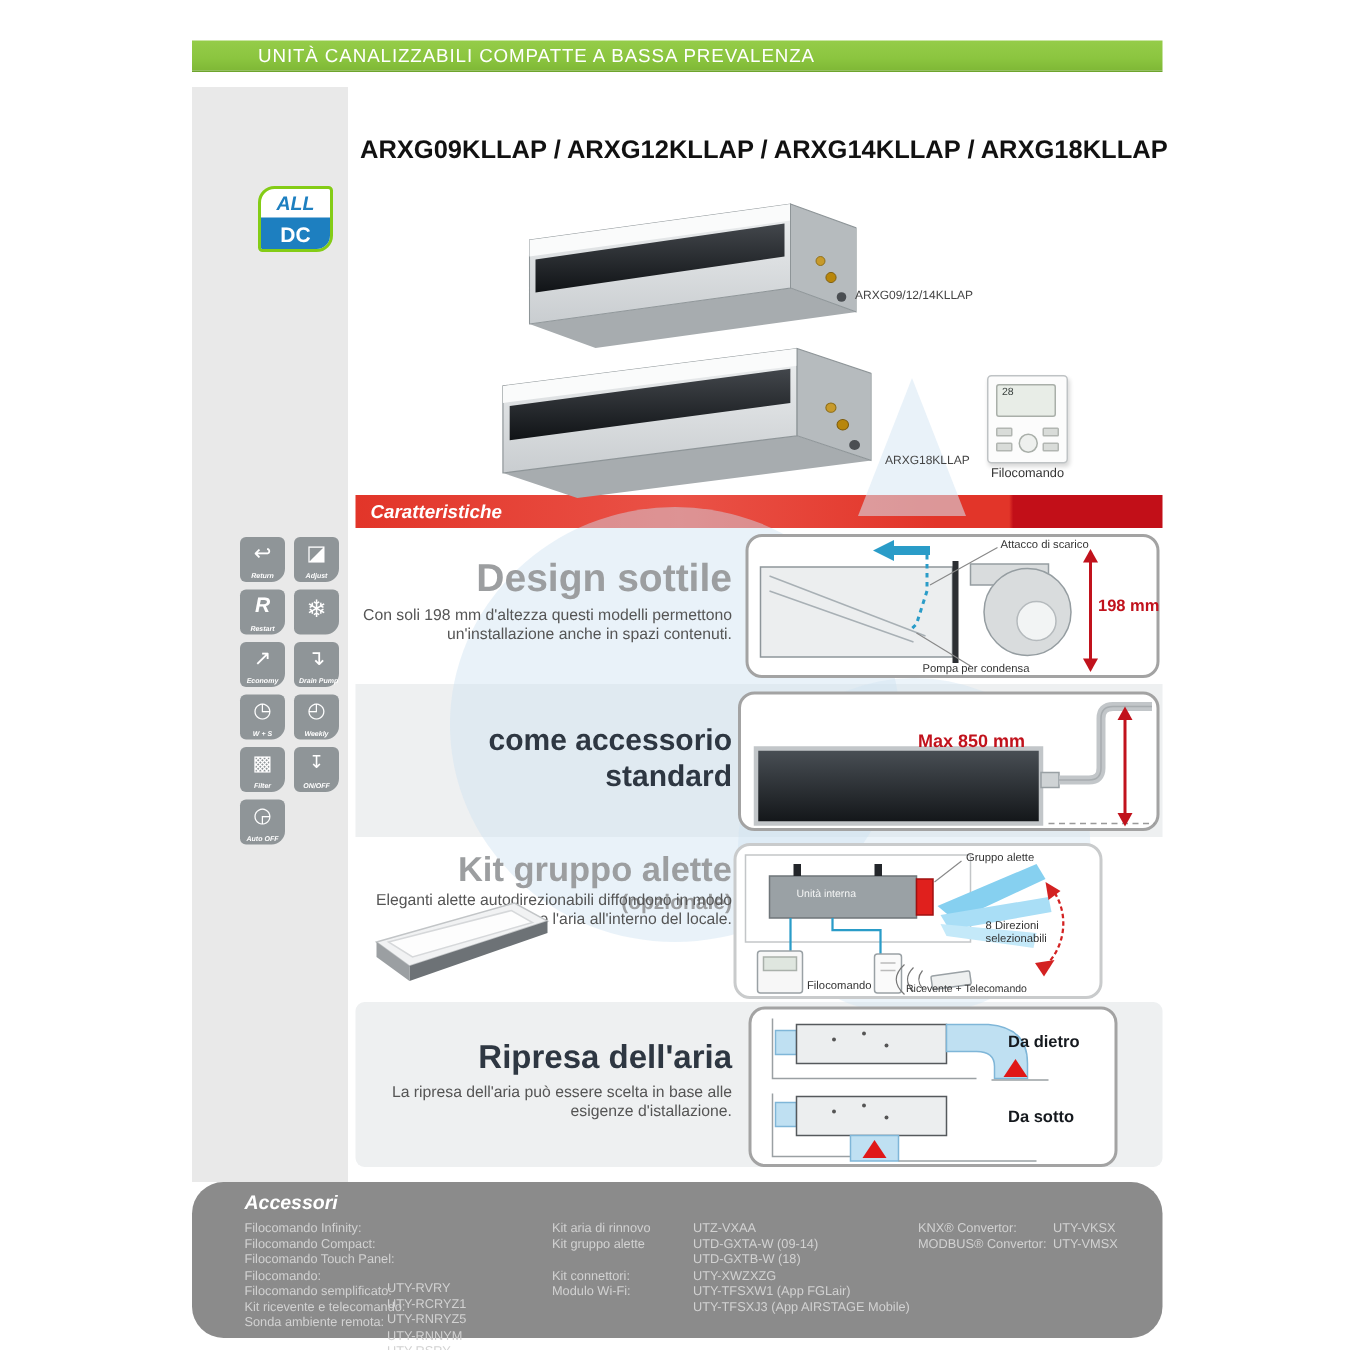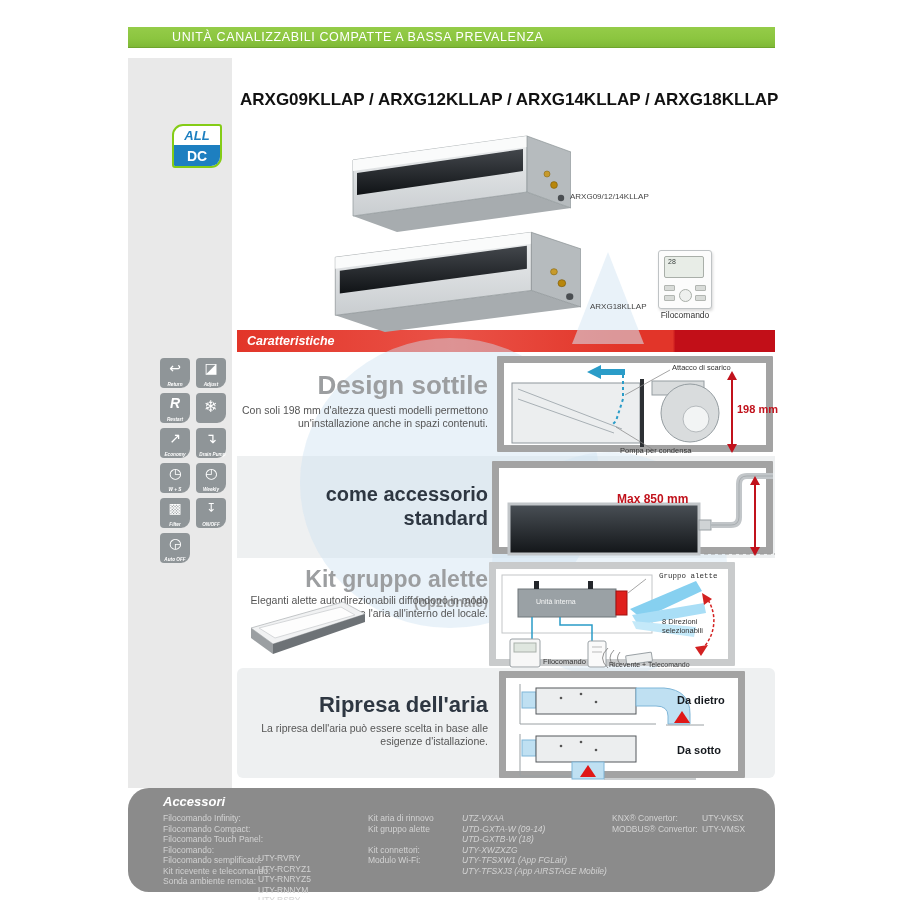--- a/index.html
+++ b/index.html
@@ -64,21 +64,21 @@
 
   
   .section-bg{left:237px;top:456px;width:538px;height:102px;background:#eef0f1;}
   .section-bg4{left:237px;top:668px;width:538px;height:110px;background:#eef0f1;border-radius:6px;}
   .sec-title-gray{color:#9c9ea0;font-weight:bold;}
   .sec-title-dark{color:#2e3742;font-weight:bold;}
   .sec-body{font-size:10.5px;color:#555;line-height:13px;text-align:right;}
   .z2{z-index:2;}
 
   
-  .dcard{background:#fff;border:7px solid #a3a3a3;border-radius:1px;box-sizing:border-box;z-index:2;}
+  .dcard{background:#fff;border:2px solid #a3a3a3;border-radius:11px;box-sizing:border-box;z-index:2;}
   .dlabel{position:absolute;font-size:7.5px;color:#333;white-space:nowrap;}
   .dlabel-red{position:absolute;color:#c1121c;font-weight:bold;white-space:nowrap;}
   .dlabel-dark{position:absolute;color:#15191e;font-weight:bold;font-size:11px;white-space:nowrap;}
   .dlabel-white{position:absolute;color:#f4f5f5;font-size:7px;white-space:nowrap;}
 
   
   .footer{left:128px;top:788px;width:647px;height:104px;background:#8b8b8b;border-radius:21px;}
   .footer-heading{position:absolute;left:35px;top:6px;color:#fff;font-weight:bold;font-style:italic;font-size:13px;}
   .fcol{position:absolute;top:25px;font-size:8.5px;line-height:10.5px;color:#d2d2d2;white-space:nowrap;}
   .fcol div{height:10.5px;}
@@ -283,21 +283,21 @@
     <rect x="18" y="74" width="22" height="9" fill="#dfe6df" stroke="#aab1ab"></rect>
     <rect x="92" y="72" width="18" height="26" rx="2" fill="#fafafa" stroke="#9aa1a5"></rect>
     <line x1="96" y1="78" x2="106" y2="78" stroke="#bbb"></line>
     <line x1="96" y1="83" x2="106" y2="83" stroke="#bbb"></line>
     <g transform="rotate(-8 143 89)">
       <rect x="130" y="85" width="26" height="9" rx="1" fill="#eef0f0" stroke="#9aa1a5"></rect>
     </g>
     <path d="M124,95 q-5,-6 0,-12 M118,97 q-8,-8 0,-16 M112,99 q-11,-10 0,-20" fill="none" stroke="#777" stroke-width="0.8"></path>
     <line x1="150" y1="10" x2="132" y2="24" stroke="#888" stroke-width="0.75"></line>
   </svg>
-  <div class="dlabel" style="left:163px;top:3px;font-family:Liberation Mono, monospace;">Gruppo alette</div>
+  <div class="dlabel" style="left:153px;top:3px;">Gruppo alette</div>
   <div class="dlabel-white" style="left:40px;top:29px;">Unità interna</div>
   <div class="dlabel" style="left:166px;top:48px;">8 Direzioni</div>
   <div class="dlabel" style="left:166px;top:57px;">selezionabili</div>
   <div class="dlabel" style="left:47px;top:88px;">Filocomando</div>
   <div class="dlabel" style="left:113px;top:92px;font-size:7px;">Ricevente + Telecomando</div>
 </div>
 
 <div class="abs sec-title-dark z2" style="left:238px;top:692px;width:250px;text-align:right;font-size:22px;">Ripresa dell'aria</div>
 <div class="abs sec-body z2" style="left:238px;top:722px;width:250px;">La ripresa dell'aria può essere scelta in base alle esigenze d'istallazione.</div>
 
@@ -349,21 +349,21 @@
   </div>
 
   <div class="fcol" style="left:240px;">
     <div>Kit aria di rinnovo</div>
       <div>Kit gruppo alette</div>
     <div></div>
       <div>Kit connettori:</div>
     <div>Modulo Wi-Fi:</div>
       <div></div>
   </div>
-  <div class="fcol" style="left:334px;font-style:italic;">
+  <div class="fcol" style="left:334px;">
     <div>UTZ-VXAA</div>
       <div>UTD-GXTA-W (09-14)</div>
     <div>UTD-GXTB-W (18)</div>
       <div>UTY-XWZXZG</div>
     <div>UTY-TFSXW1 (App FGLair)</div>
       <div>UTY-TFSXJ3 (App AIRSTAGE Mobile)</div>
   </div>
 
   <div class="fcol" style="left:484px;">
     <div>KNX® Convertor:</div>

